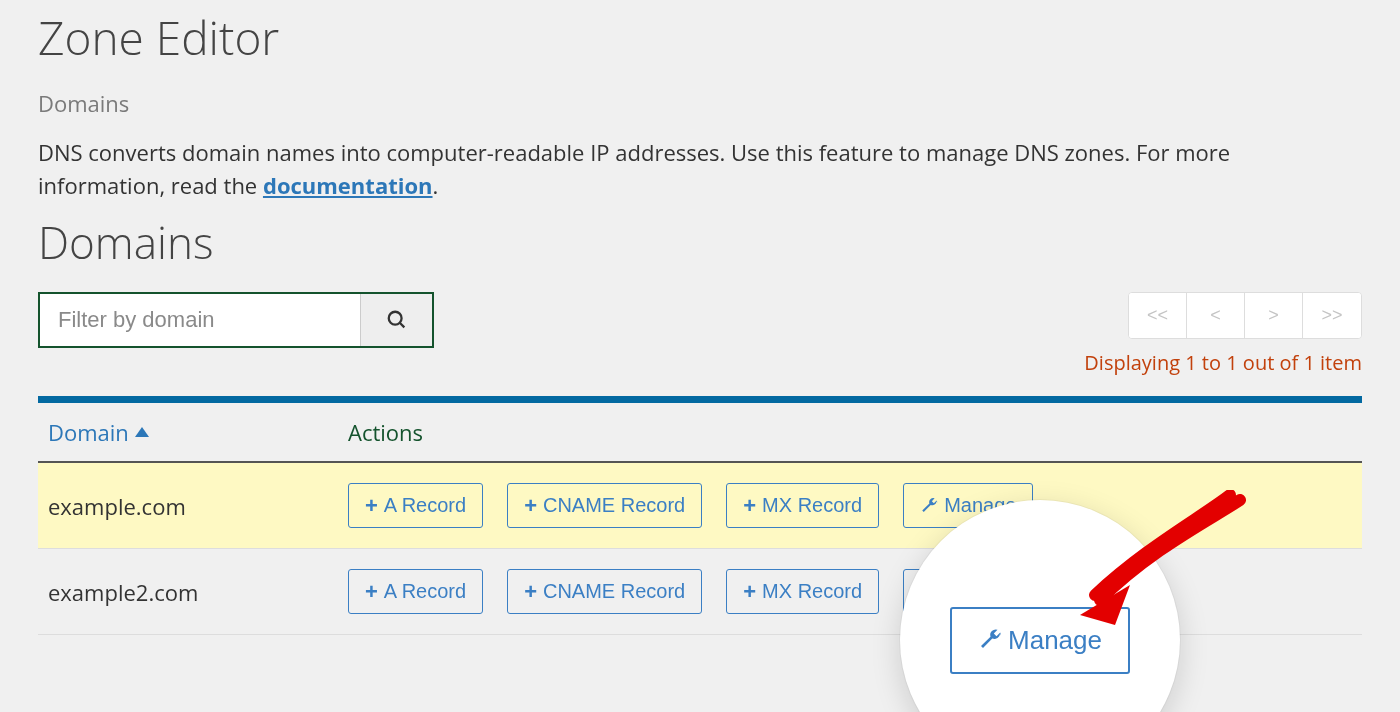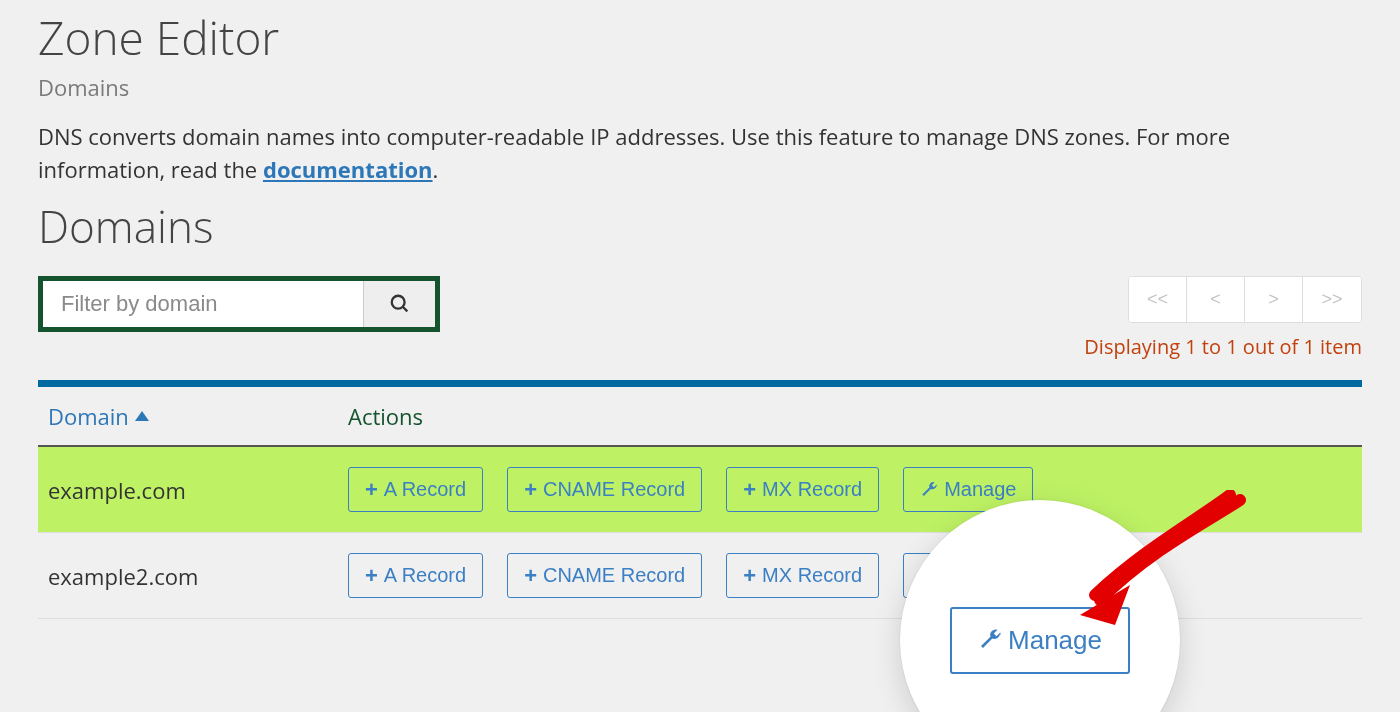--- a/index.html
+++ b/index.html
@@ -11,21 +11,21 @@
     height: 712px;
     overflow: hidden;
     position: relative;
   }
   .container { padding: 0 38px; }
   h1.page-title {
     font-weight: 300;
     font-size: 46px;
     color: #444;
     margin-top: 6px;
-    margin-bottom: 4px;
+    margin-bottom: 20px;
   }
   .breadcrumb {
     font-size: 22px;
     color: #7a7a7a;
     margin-bottom: 18px;
   }
   .description {
     font-size: 22px;
     color: #333;
     line-height: 1.5;
@@ -43,21 +43,21 @@
     margin-bottom: 20px;
   }
   .controls-row {
     display: flex;
     justify-content: space-between;
     align-items: flex-start;
     margin-bottom: 20px;
   }
   .filter-group {
     display: flex;
-    border: 5px solid #14532d;
+    border: 2px solid #14532d;
     background: #f9a8d4;
     height: 56px;
   }
   .filter-input {
     border: none;
     outline: none;
     font-size: 22px;
     padding: 0 18px;
     width: 320px;
     color: #333;
@@ -109,21 +109,21 @@
     gap: 6px;
     cursor: pointer;
   }
   .th-actions { font-size: 22px; color: #14532d; }
   .trow {
     display: flex;
     align-items: center;
     padding: 20px 10px;
     border-bottom: 1px solid #ddd;
   }
-  .trow.alt { background: #bef264; }
+  .trow.alt { background: #fef9c3; }
   .td-domain { width: 300px; font-size: 22px; color: #333; }
   .td-actions { display: flex; gap: 24px; flex: 1; }
   .action-btn {
     display: inline-flex;
     align-items: center;
     gap: 6px;
     border: 1.5px solid #3b7fc4;
     color: #3b7fc4;
     background: transparent;
     padding: 10px 16px;

